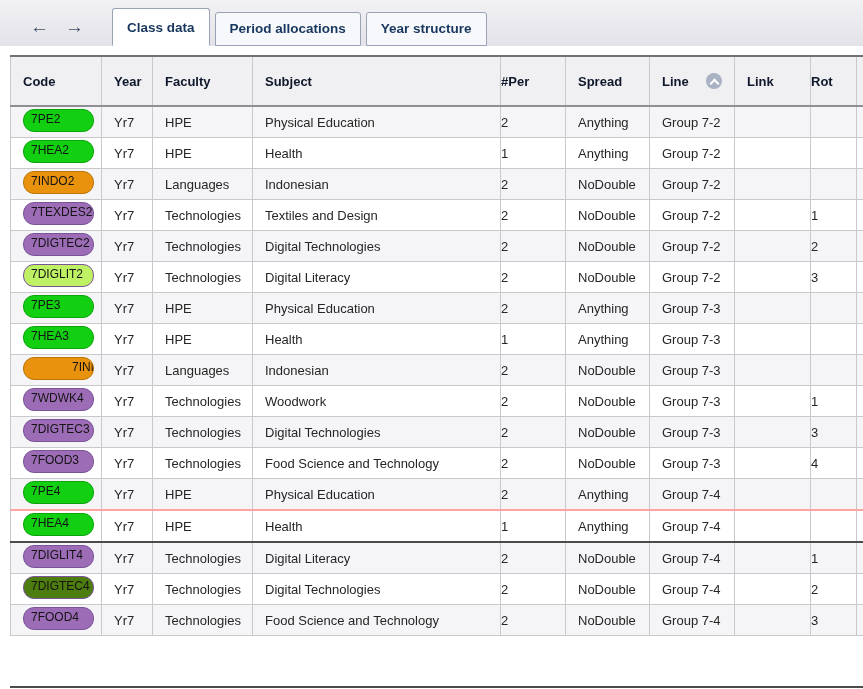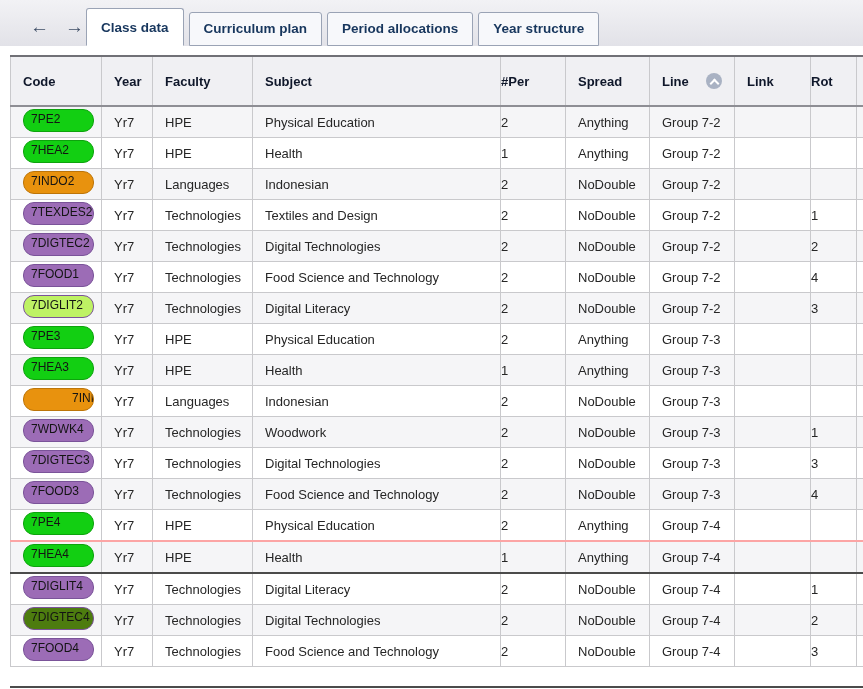--- a/index.html
+++ b/index.html
@@ -12,21 +12,21 @@
   .topbar{
     position:absolute;top:0;left:0;width:863px;height:46px;
     background:linear-gradient(#f2f2f5,#e2e2e8);
     display:flex;align-items:flex-end;
   }
   .nav-arrows{
     display:flex;gap:16px;align-items:center;
     margin:0 0 10px 30px;color:#3d4d66;font-size:19px;line-height:1;
   }
   .nav-arrows span{cursor:default;}
-  .tabs{display:flex;align-items:flex-end;margin-left:2px;}
+  .tabs{display:flex;align-items:flex-end;margin-left:28px;}
   .tab{
     box-sizing:border-box;
     border:1px solid #9aa3b5;border-radius:3px 3px 0 0;
     background:#f7f8fb;color:#17365d;
     font-size:13.5px;font-weight:700;
     padding:8px 14px 9px 14px;margin-right:5px;
     white-space:nowrap;
   }
   .tab.active{
     background:#ffffff;border-bottom-color:#ffffff;
@@ -82,21 +82,20 @@
 </head>
 <body>
 
 <div class="topbar">
   <div class="nav-arrows">
     <span>←</span>
     <span>→</span>
   </div>
   <div class="tabs" id="tabs">
       <div class="tab active">Class data</div>
-      <div class="tab">Curriculum plan</div>
       <div class="tab">Period allocations</div>
       <div class="tab">Year structure</div>
     </div>
 </div>
 
 <div class="table-wrap">
   <table>
     <colgroup id="cols">
         <col style="width: 91px;">
         <col style="width: 51px;">
@@ -178,32 +177,20 @@
           <td>Technologies</td>
           <td>Digital Technologies</td>
           <td class="c-center">2</td>
           <td>NoDouble</td>
           <td>Group 7-2</td>
           <td></td>
           <td class="c-center">2</td>
           <td></td>
         </tr>
         <tr>
-          <td><span class="badge" style="background: rgb(156, 108, 182); border-color: rgb(122, 83, 153);">7FOOD1</span></td>
-          <td>Yr7</td>
-          <td>Technologies</td>
-          <td>Food Science and Technology</td>
-          <td class="c-center">2</td>
-          <td>NoDouble</td>
-          <td>Group 7-2</td>
-          <td></td>
-          <td class="c-center">4</td>
-          <td></td>
-        </tr>
-        <tr>
           <td><span class="badge" style="background: #bef264; border-color: rgb(122, 83, 153);">7DIGLIT2</span></td>
           <td>Yr7</td>
           <td>Technologies</td>
           <td>Digital Literacy</td>
           <td class="c-center">2</td>
           <td>NoDouble</td>
           <td>Group 7-2</td>
           <td></td>
           <td class="c-center">3</td>
           <td></td>

